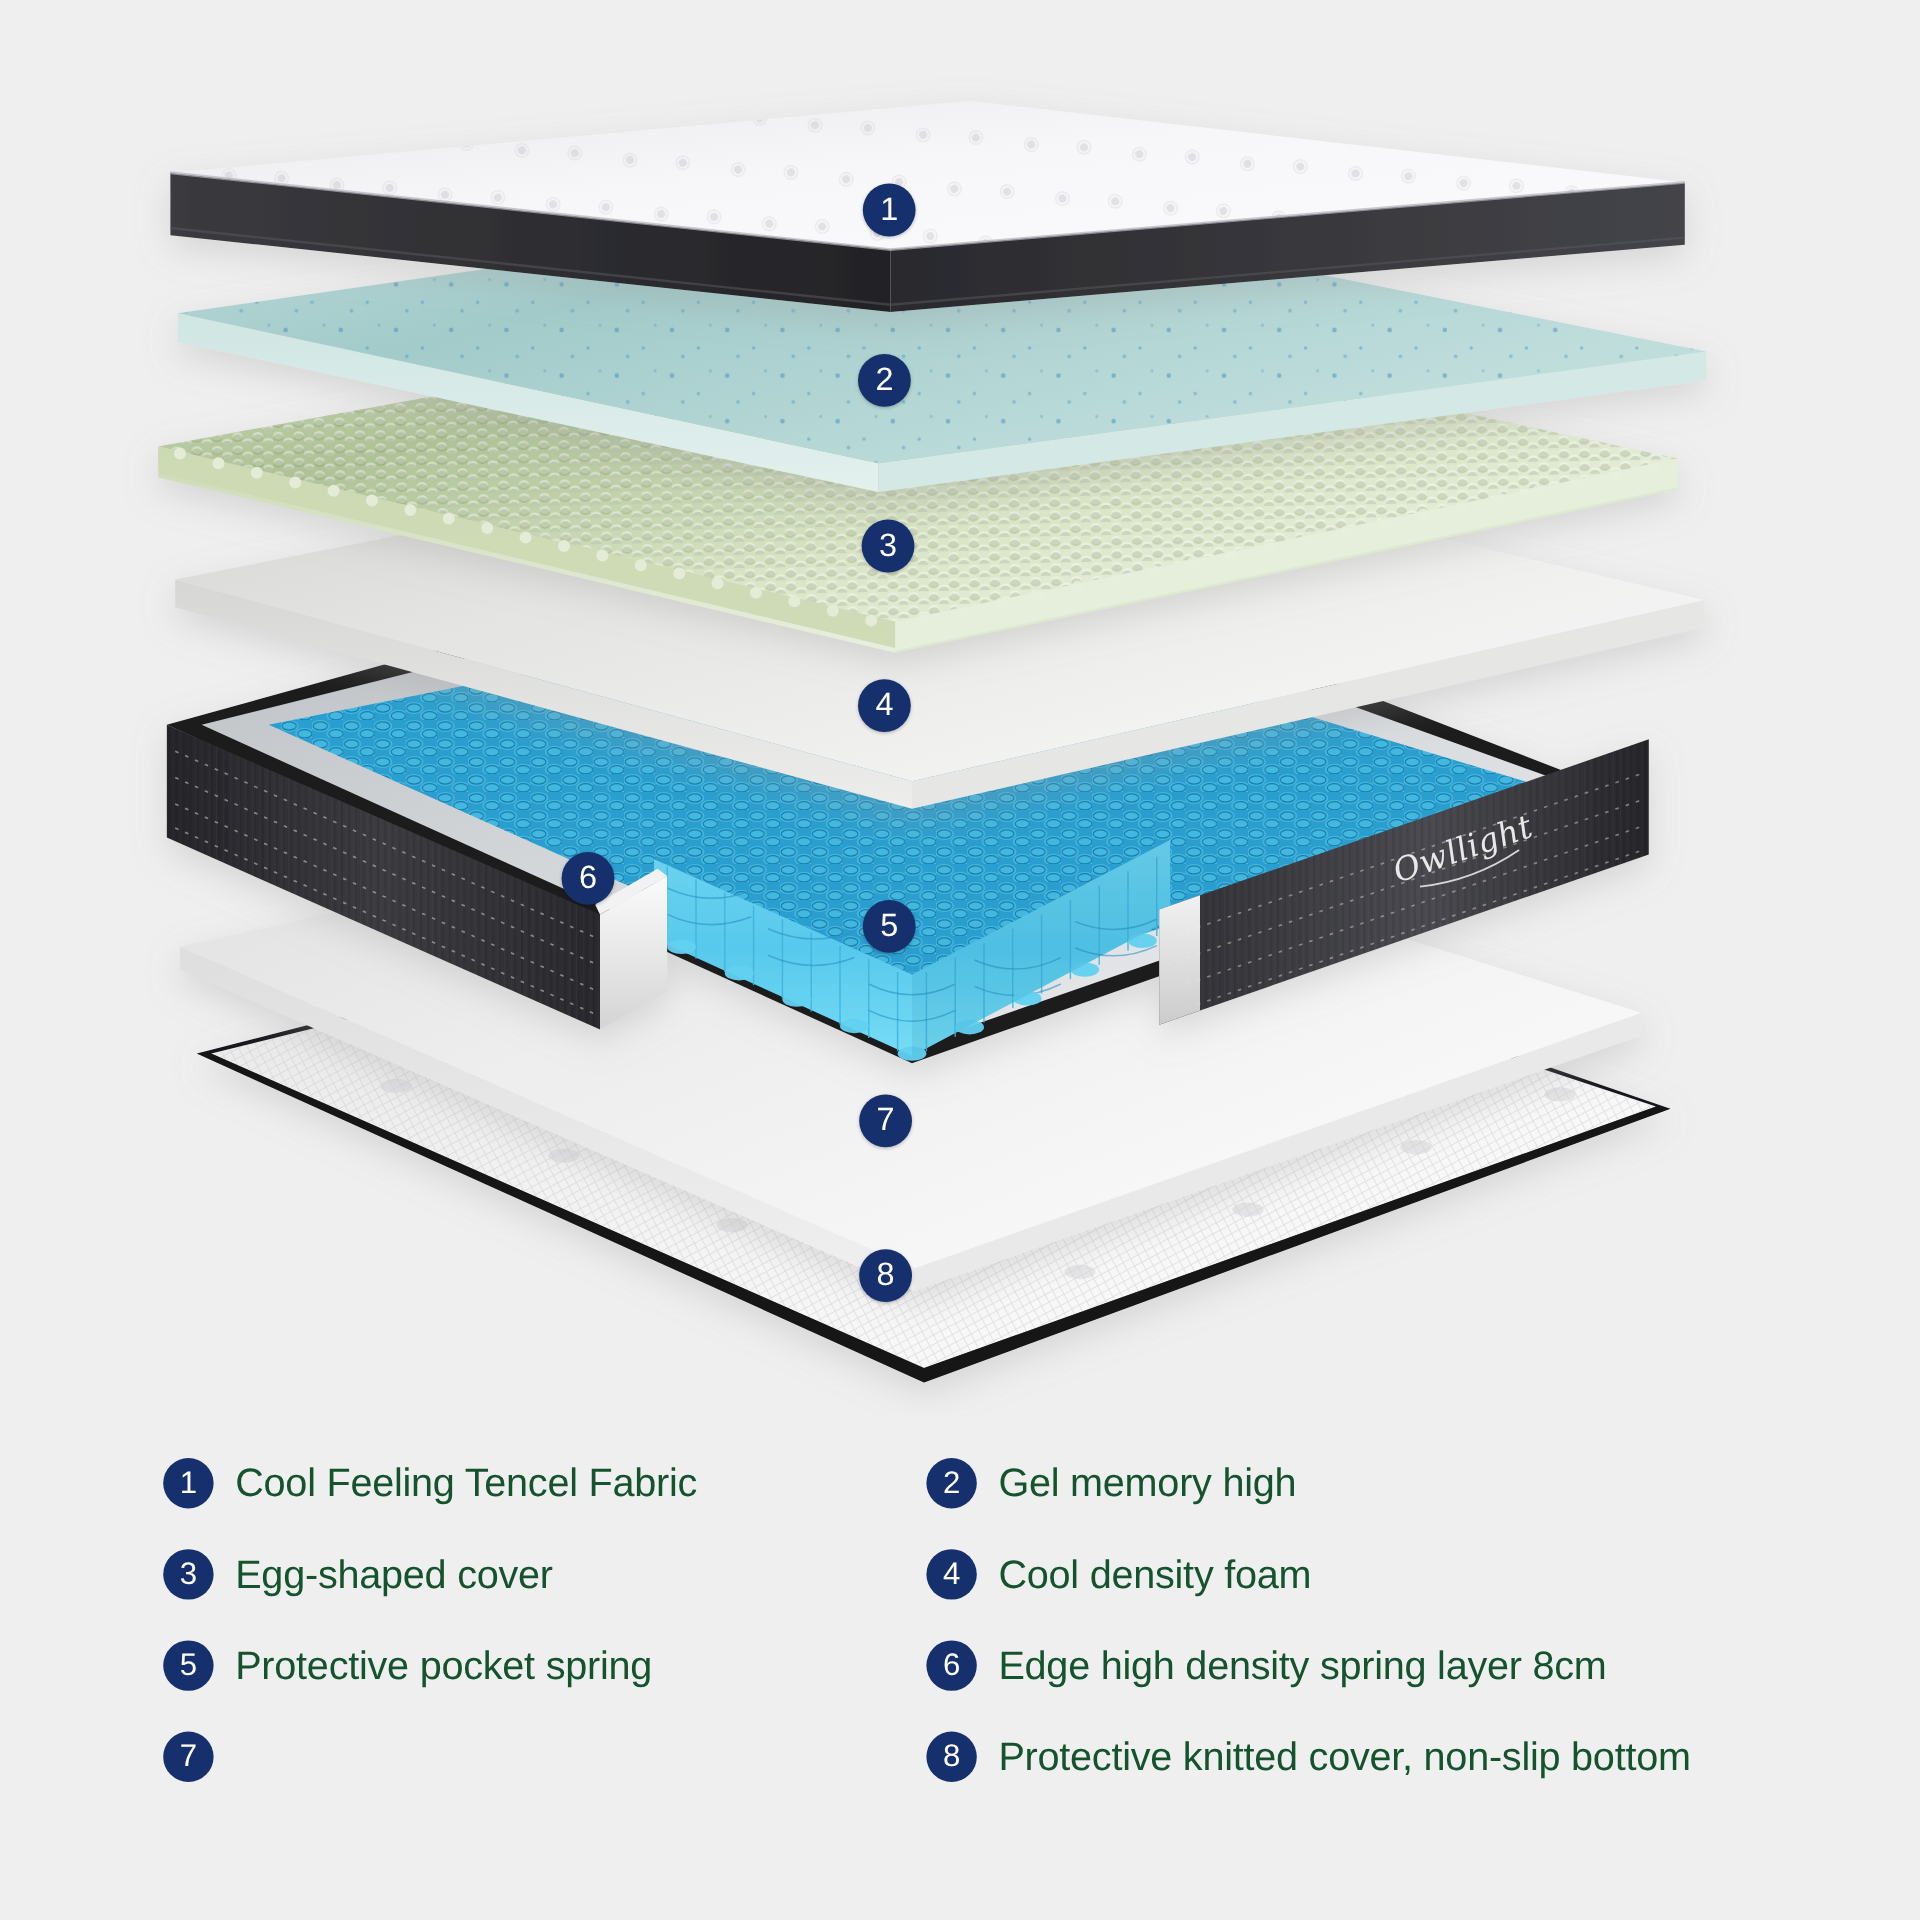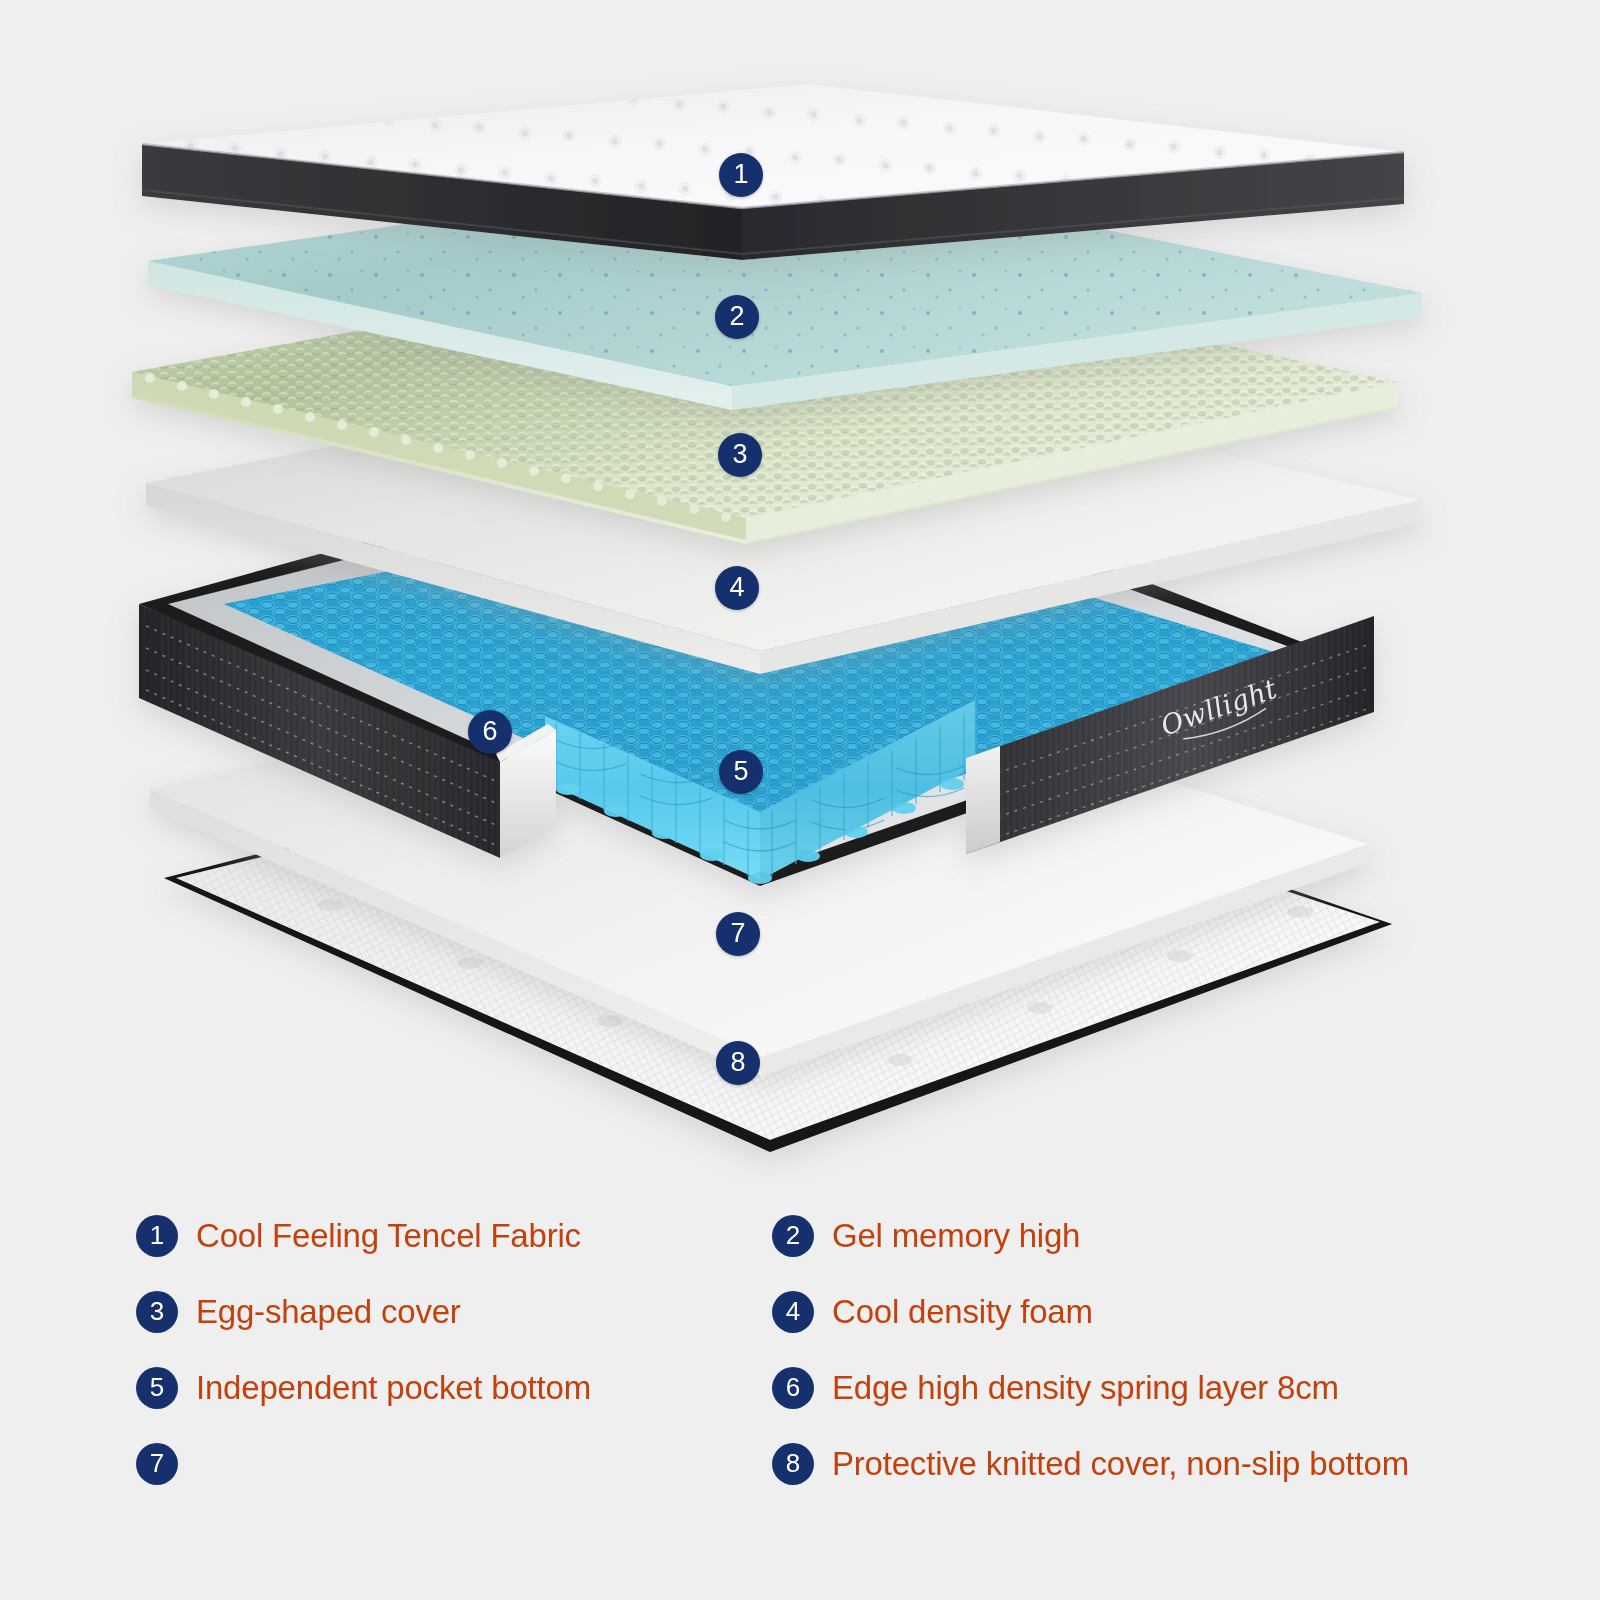--- a/index.html
+++ b/index.html
@@ -43,21 +43,21 @@
   .legend-badge{
     width:42px;height:42px;border-radius:50%;
     background:#15306d;color:#fff;
     display:flex;align-items:center;justify-content:center;
     font-size:26px;line-height:1;flex:0 0 auto;
   }
   .legend-badge span{transform:translateY(-1px);}
   .legend-label{
     margin-left:18px;
     font-size:33px;
-    color:#c2410c;
+    color:#14532d;
     white-space:nowrap;
     letter-spacing:-.2px;
     font-family:"Liberation Sans","DejaVu Sans",sans-serif;
   }
 </style>
 </head>
 <body>
 
 <div id="stage">
 
@@ -473,21 +473,21 @@
       <div class="legend-badge">
           <span>4</span>
         </div>
       <div class="legend-label">Cool density foam</div>
     </div>
 
     <div class="legend-row col-left" style="top:170px;">
       <div class="legend-badge">
           <span>5</span>
         </div>
-      <div class="legend-label">Independent pocket bottom</div>
+      <div class="legend-label">Protective pocket spring</div>
     </div>
 
     <div class="legend-row col-right" style="top:170px;">
       <div class="legend-badge">
           <span>6</span>
         </div>
       <div class="legend-label">Edge high density spring layer 8cm</div>
     </div>
 
     <div class="legend-row col-left" style="top:246px;">

